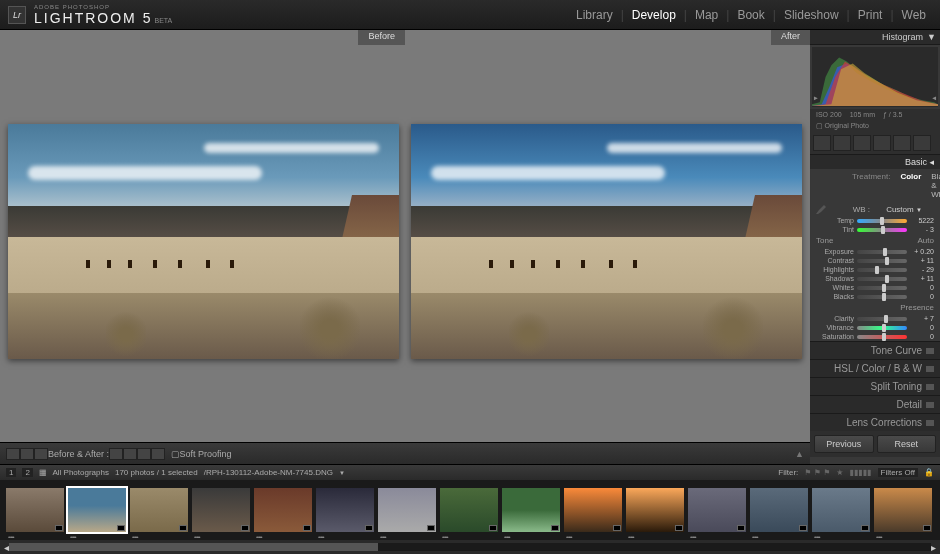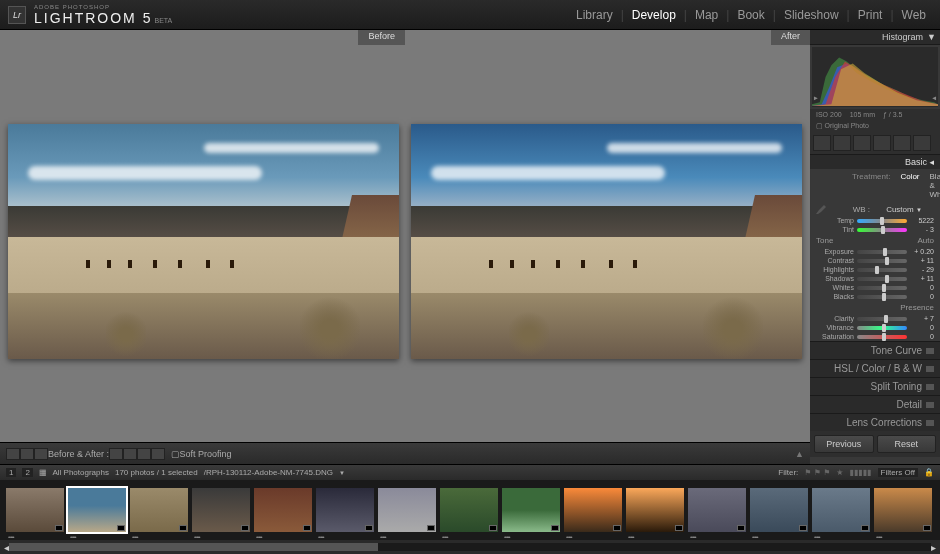--- a/index.html
+++ b/index.html
@@ -39,21 +39,21 @@
 .panel-header { background: #2a2a2a; padding: 2px 4px; text-align: right; color: #ccc; border-bottom: 1px solid #1a1a1a; display: flex; justify-content: flex-end; align-items: center; gap: 4px; }
 .histogram { height: 60px; background: #2a2a2a; position: relative; margin: 2px; overflow: hidden; }
 .hist-meta { padding: 2px 6px; font-size: 7px; color: #888; background: #2e2e2e; display: flex; gap: 8px; }
 .hist-orig { padding: 2px 6px; font-size: 7px; color: #888; background: #2e2e2e; }
 .toolstrip { display: flex; gap: 2px; padding: 3px; background: #2e2e2e; }
 .ts-btn { width: 18px; height: 16px; background: #3a3a3a; border: 1px solid #222; }
 .section-hdr { background: #2a2a2a; padding: 2px 6px; text-align: right; color: #ddd; border-top: 1px solid #1a1a1a; }
 .treatment-row { padding: 3px 6px; display: flex; gap: 10px; font-size: 8px; }
 .treatment-row .lbl { color: #888; margin-left: 36px; }
 .treatment-row .opt { color: #bbb; }
-.treatment-row .opt.active { color: #fff; }
+.treatment-row .opt.active { color: #fff; font-weight: bold; }
 .wb-row { padding: 2px 6px; display: flex; align-items: center; gap: 4px; font-size: 8px; }
 .wb-row .lbl { color: #aaa; flex: 0 0 40px; text-align: right; }
 .dropper { width: 10px; height: 10px; background: #555; clip-path: polygon(0 100%,30% 60%,80% 10%,100% 30%,50% 80%,20% 100%); }
 .slider-row { padding: 1px 6px; display: flex; align-items: center; gap: 3px; font-size: 8px; }
 .slider-row .lbl { flex: 0 0 38px; text-align: right; color: #aaa; font-size: 7px; }
 .slider { flex: 1; height: 4px; background: linear-gradient(90deg,#444,#666); position: relative; border-radius: 2px; }
 .slider.temp { background: linear-gradient(90deg,#3af,#888,#fa3); }
 .slider.tint { background: linear-gradient(90deg,#3f3,#888,#f3f); }
 .slider.vib { background: linear-gradient(90deg,#888,#3f8,#38f); }
 .slider.sat { background: linear-gradient(90deg,#888,#f33); }

